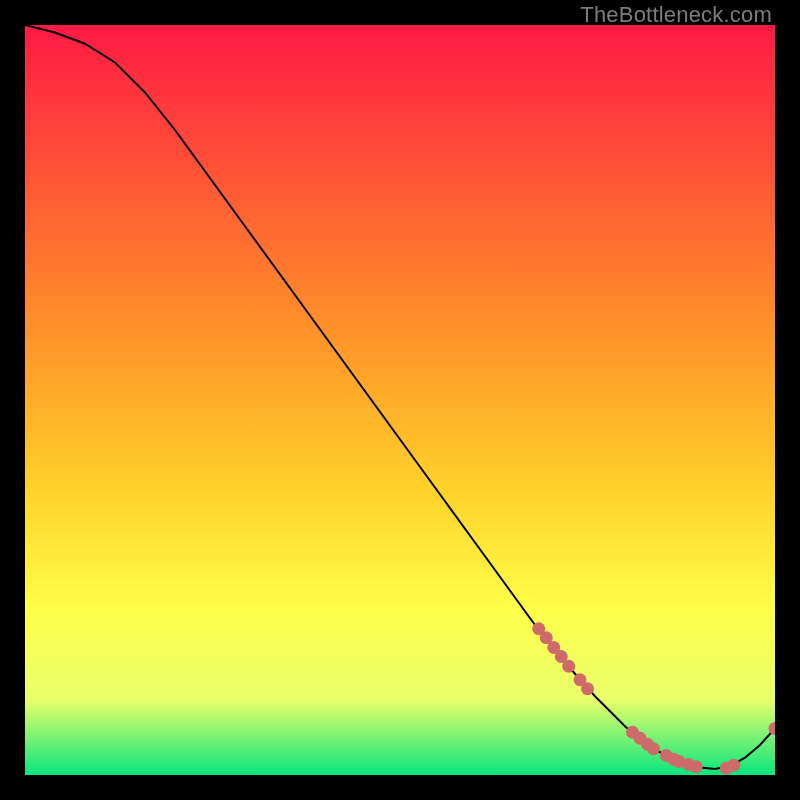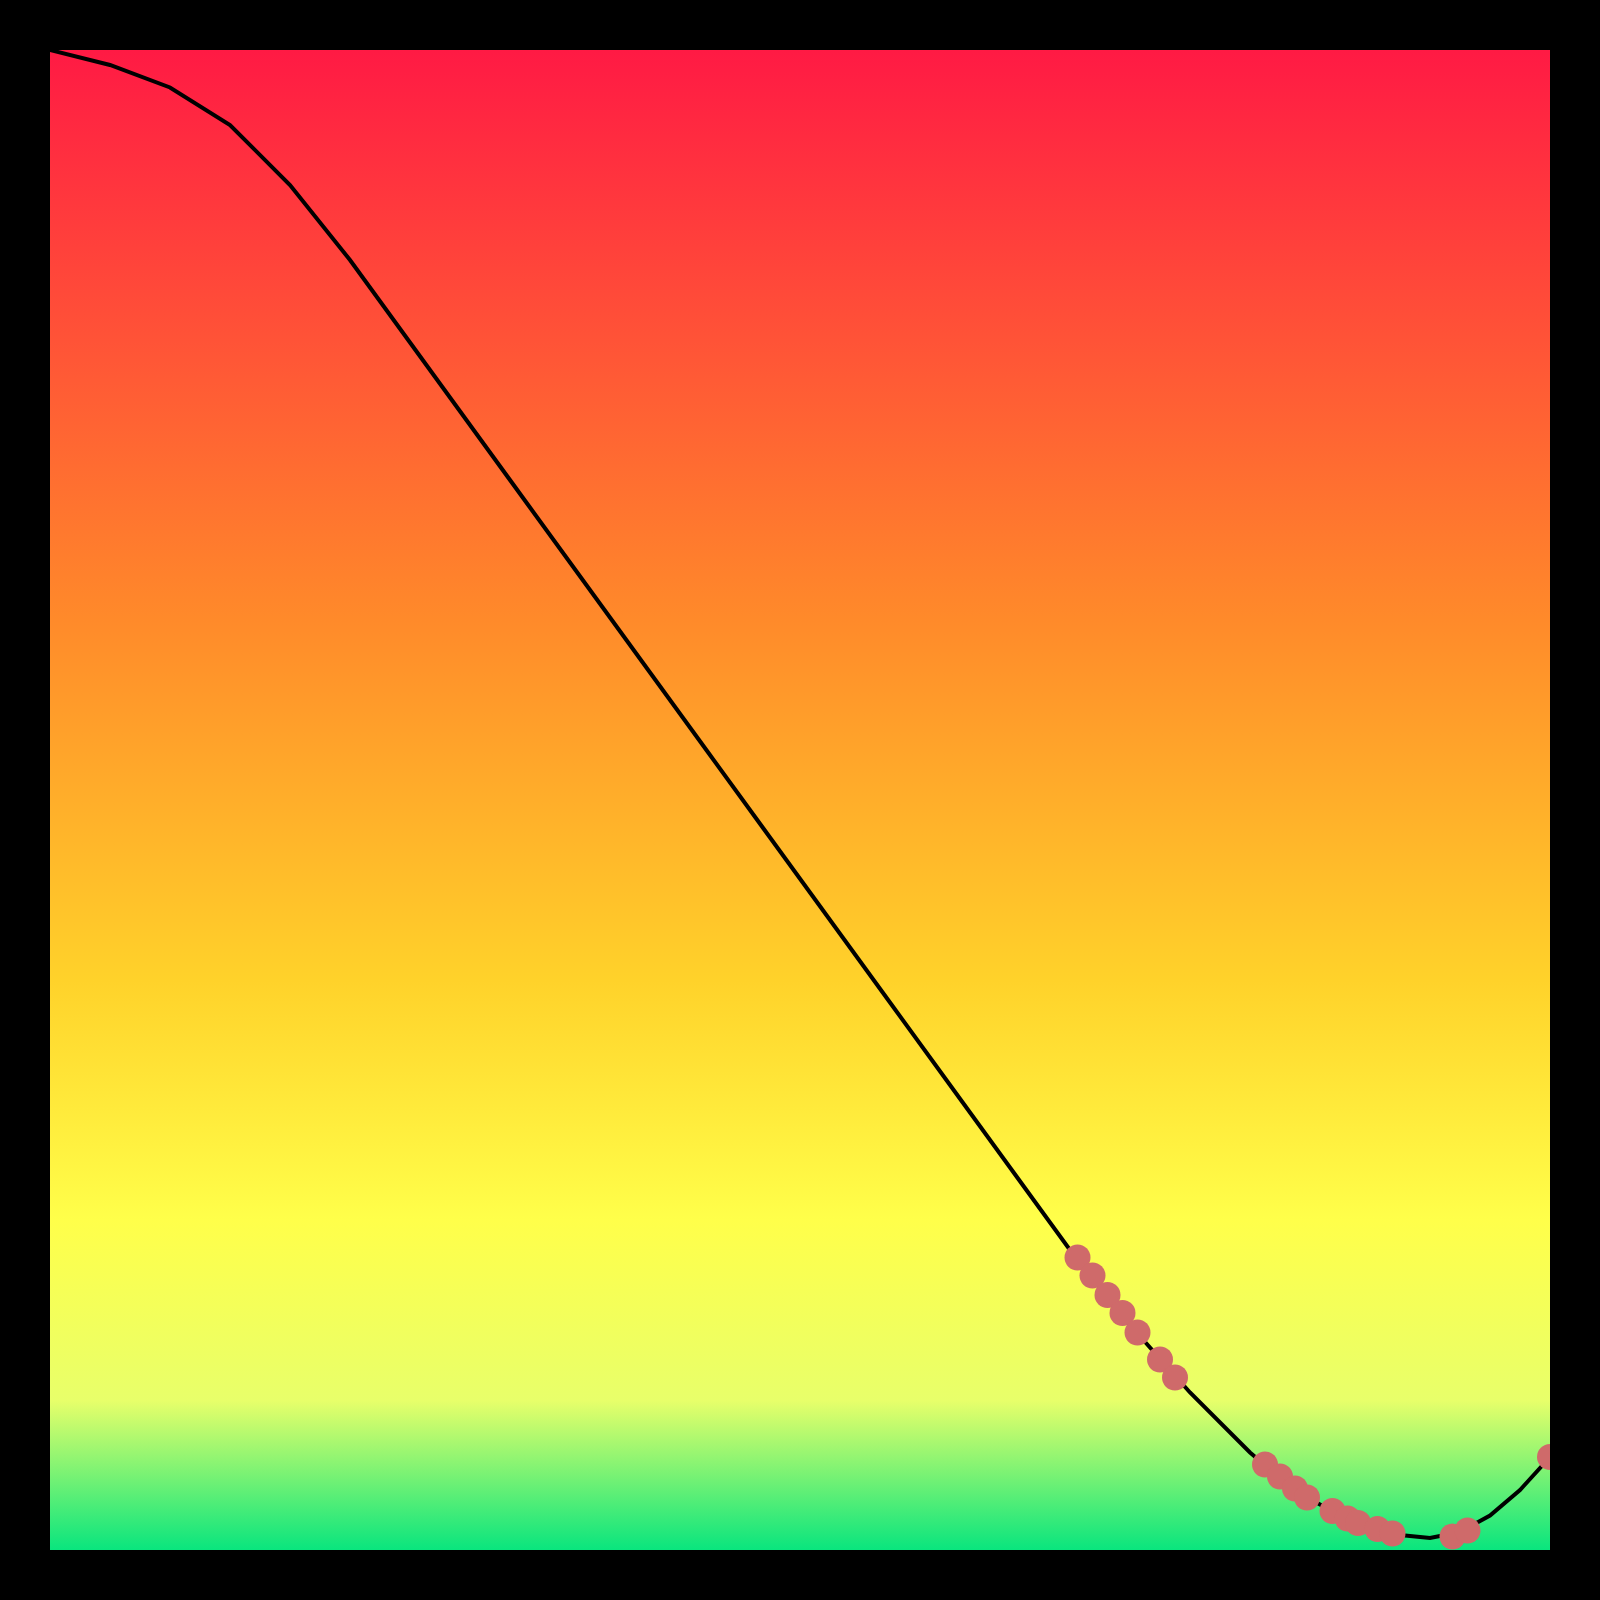--- a/index.html
+++ b/index.html
@@ -32,20 +32,21 @@
     font-size: 22px;
     font-weight: 400;
     letter-spacing: 0.2px;
   }
   svg { display: block; }
 </style>
 </head>
 <body>
 
 <div class="frame">
+  <div class="watermark">TheBottleneck.com</div>
 
   <svg class="plot" viewBox="0 0 750 750">
     <defs>
       <linearGradient id="bg-grad" x1="0" y1="0" x2="0" y2="1">
         <stop id="g0" offset="0%" stop-color="#ff1a44"></stop>
         <stop id="g1" offset="38%" stop-color="#ff8a2a"></stop>
         <stop id="g2" offset="62%" stop-color="#ffd22a"></stop>
         <stop id="g3" offset="78%" stop-color="#ffff4a"></stop>
         <stop id="g4" offset="90%" stop-color="#e8ff6a"></stop>
         <stop id="g5" offset="100%" stop-color="#09e57e"></stop>

